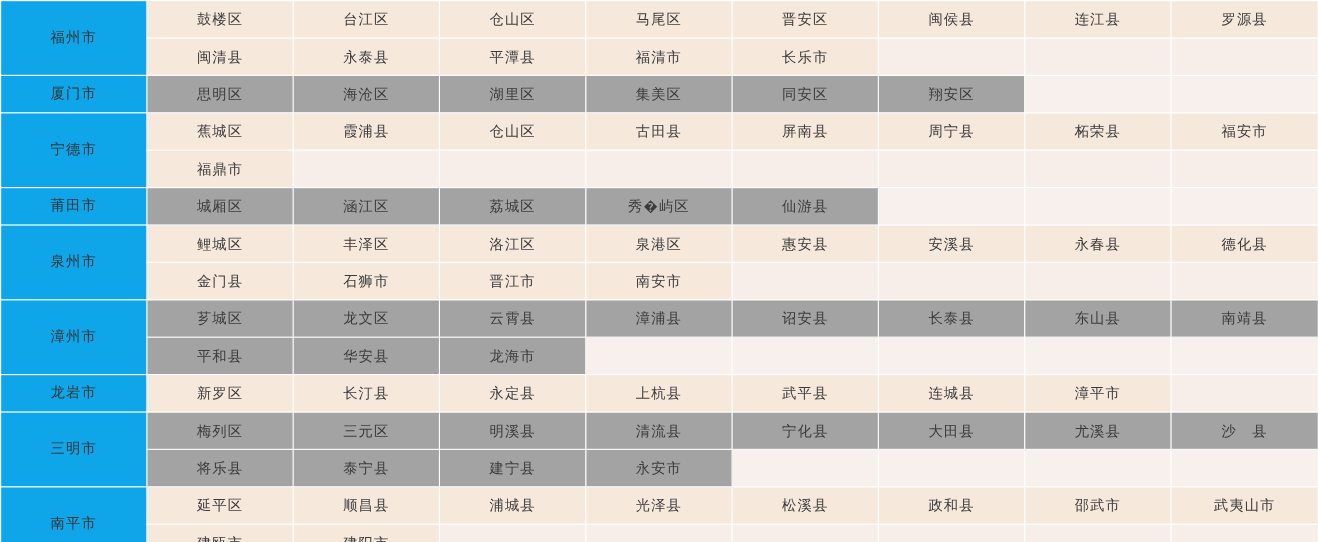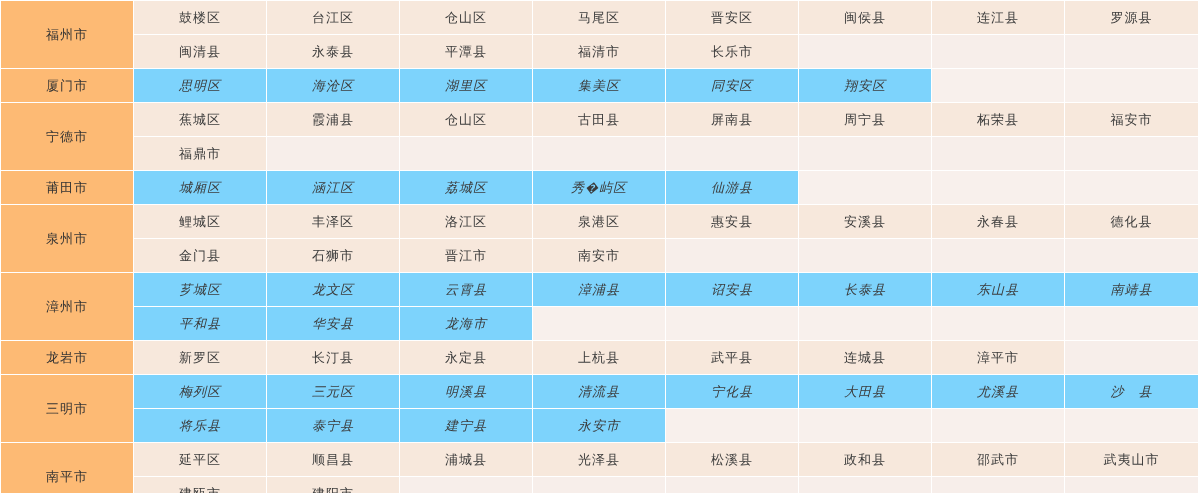--- a/index.html
+++ b/index.html
@@ -25,32 +25,32 @@
     text-align: center;
     vertical-align: middle;
     font-size: 13px;
     letter-spacing: 1px;
     padding: 0;
     height: 33px;
     box-sizing: border-box;
   }
   td.city-cell {
     width: 133px;
-    background: #fdba74;
+    background: #0ea5e9;
     color: #333333;
     font-size: 15px;
     letter-spacing: 2px;
+    font-family: Liberation Mono, monospace;
   }
   td.dist-cell {
     background: #f7e8dc;
     color: #3b3b3b;
   }
   td.dist-cell.alt {
-    background: #7dd3fc;
-    font-style: italic;
+    background: #a3a3a3;
   }
   td.empty-cell {
     background: #f7eeea;
   }
   td.empty-cell.alt {
     background: #f8f0ec;
   }
   .cell-inner {
     display: block;
     width: 100%;

